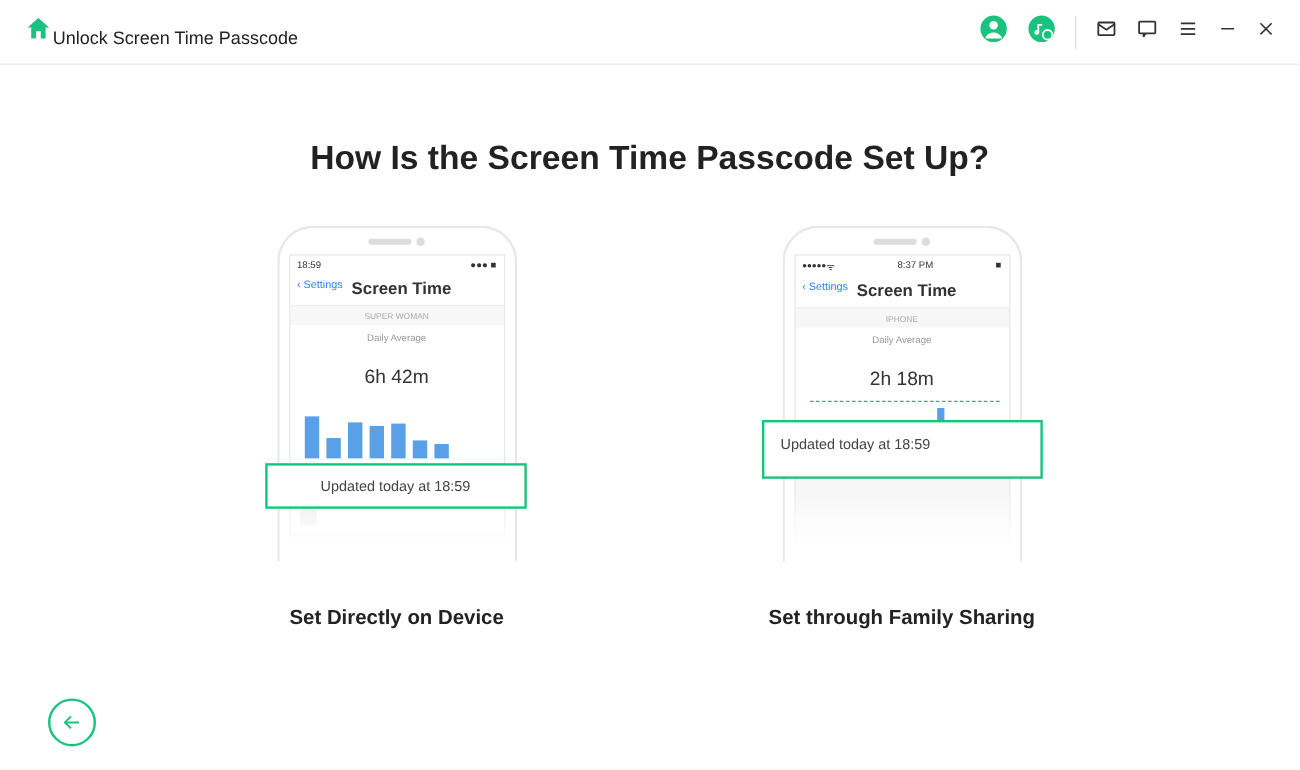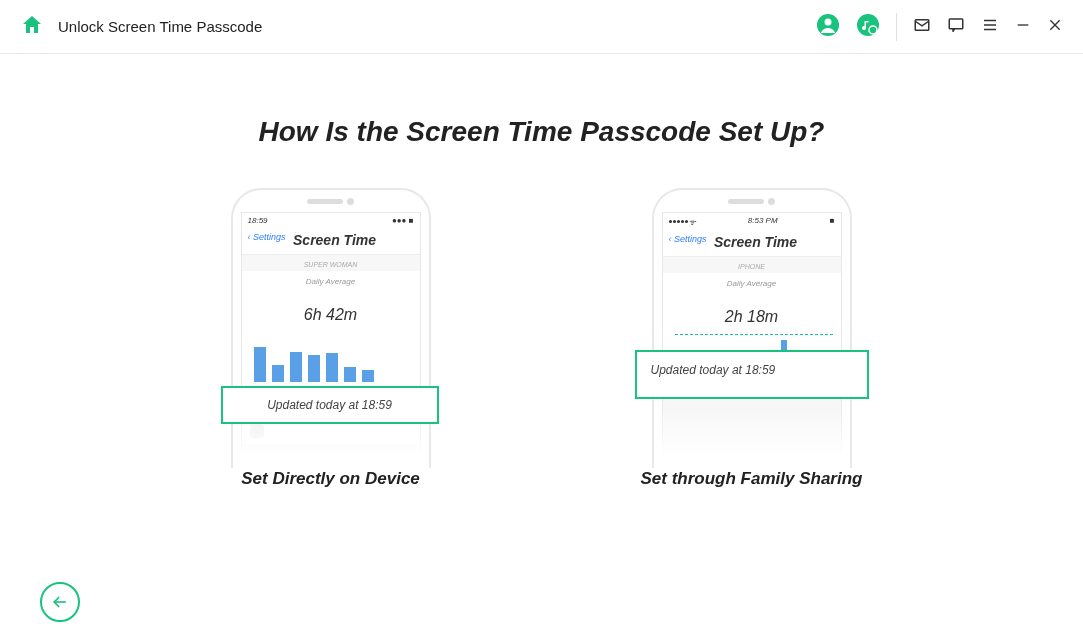--- a/index.html
+++ b/index.html
@@ -13,54 +13,53 @@
 }
 .titlebar {
   height: 54px;
   border-bottom: 1px solid #e8e8e8;
   display: flex;
   align-items: center;
   padding: 0 20px;
 }
 .titlebar-left {
   display: flex;
-  align-items: center;
-  gap: 14px;
+  align-items: flex-end;
 }
 .home-icon { color: #19c37d; }
 .title { font-size: 15px; font-weight: 500; color: #222; }
 .titlebar-right {
   margin-left: auto;
   display: flex;
   align-items: center;
   gap: 16px;
 }
 .titlebar-right .divider { width: 1px; height: 28px; background: #e0e0e0; }
 .ticon { cursor: pointer; color: #19c37d; }
 .ticon.dark { color: #333; }
 
 .content {
   padding: 62px 40px 0 40px;
   text-align: center;
-  font-style: italic;
 }
 .heading { font-size: 28px; font-weight: 600; color: #222; }
 .subheading { font-size: 14px; color: #666; margin-top: 14px; }
 
 .options {
   display: flex;
   justify-content: center;
   gap: 200px;
   margin-top: 40px;
 }
 .option {
   display: flex;
   flex-direction: column;
   align-items: center;
   cursor: pointer;
+  gap: 36px;
 }
 .phone-wrap {
   width: 220px;
   height: 280px;
   position: relative;
 }
 .phone {
   position: absolute;
   left: 10px;
   top: 0;
@@ -298,21 +297,21 @@
     <div class="option">
       <div class="phone-wrap">
         <div class="phone">
           <div class="phone-notch">
             <span class="speaker"></span>
             <span class="cam"></span>
           </div>
           <div class="phone-screen">
             <div class="status-row">
               <span class="signal-dots"><span></span><span></span><span></span><span></span><span></span> ᯤ</span>
-              <span>8:53 PM</span>
+              <span>8:37 PM</span>
               <span>■</span>
             </div>
             <div class="nav-row">
               <span class="back-link">‹ <span>Settings</span></span>
               <span class="nav-title">Screen Time</span>
             </div>
             <div class="section-label">IPHONE</div>
             <div class="card">
               <div class="daily-label">Daily Average</div>
               <div class="avg-value">2h 18m</div>

